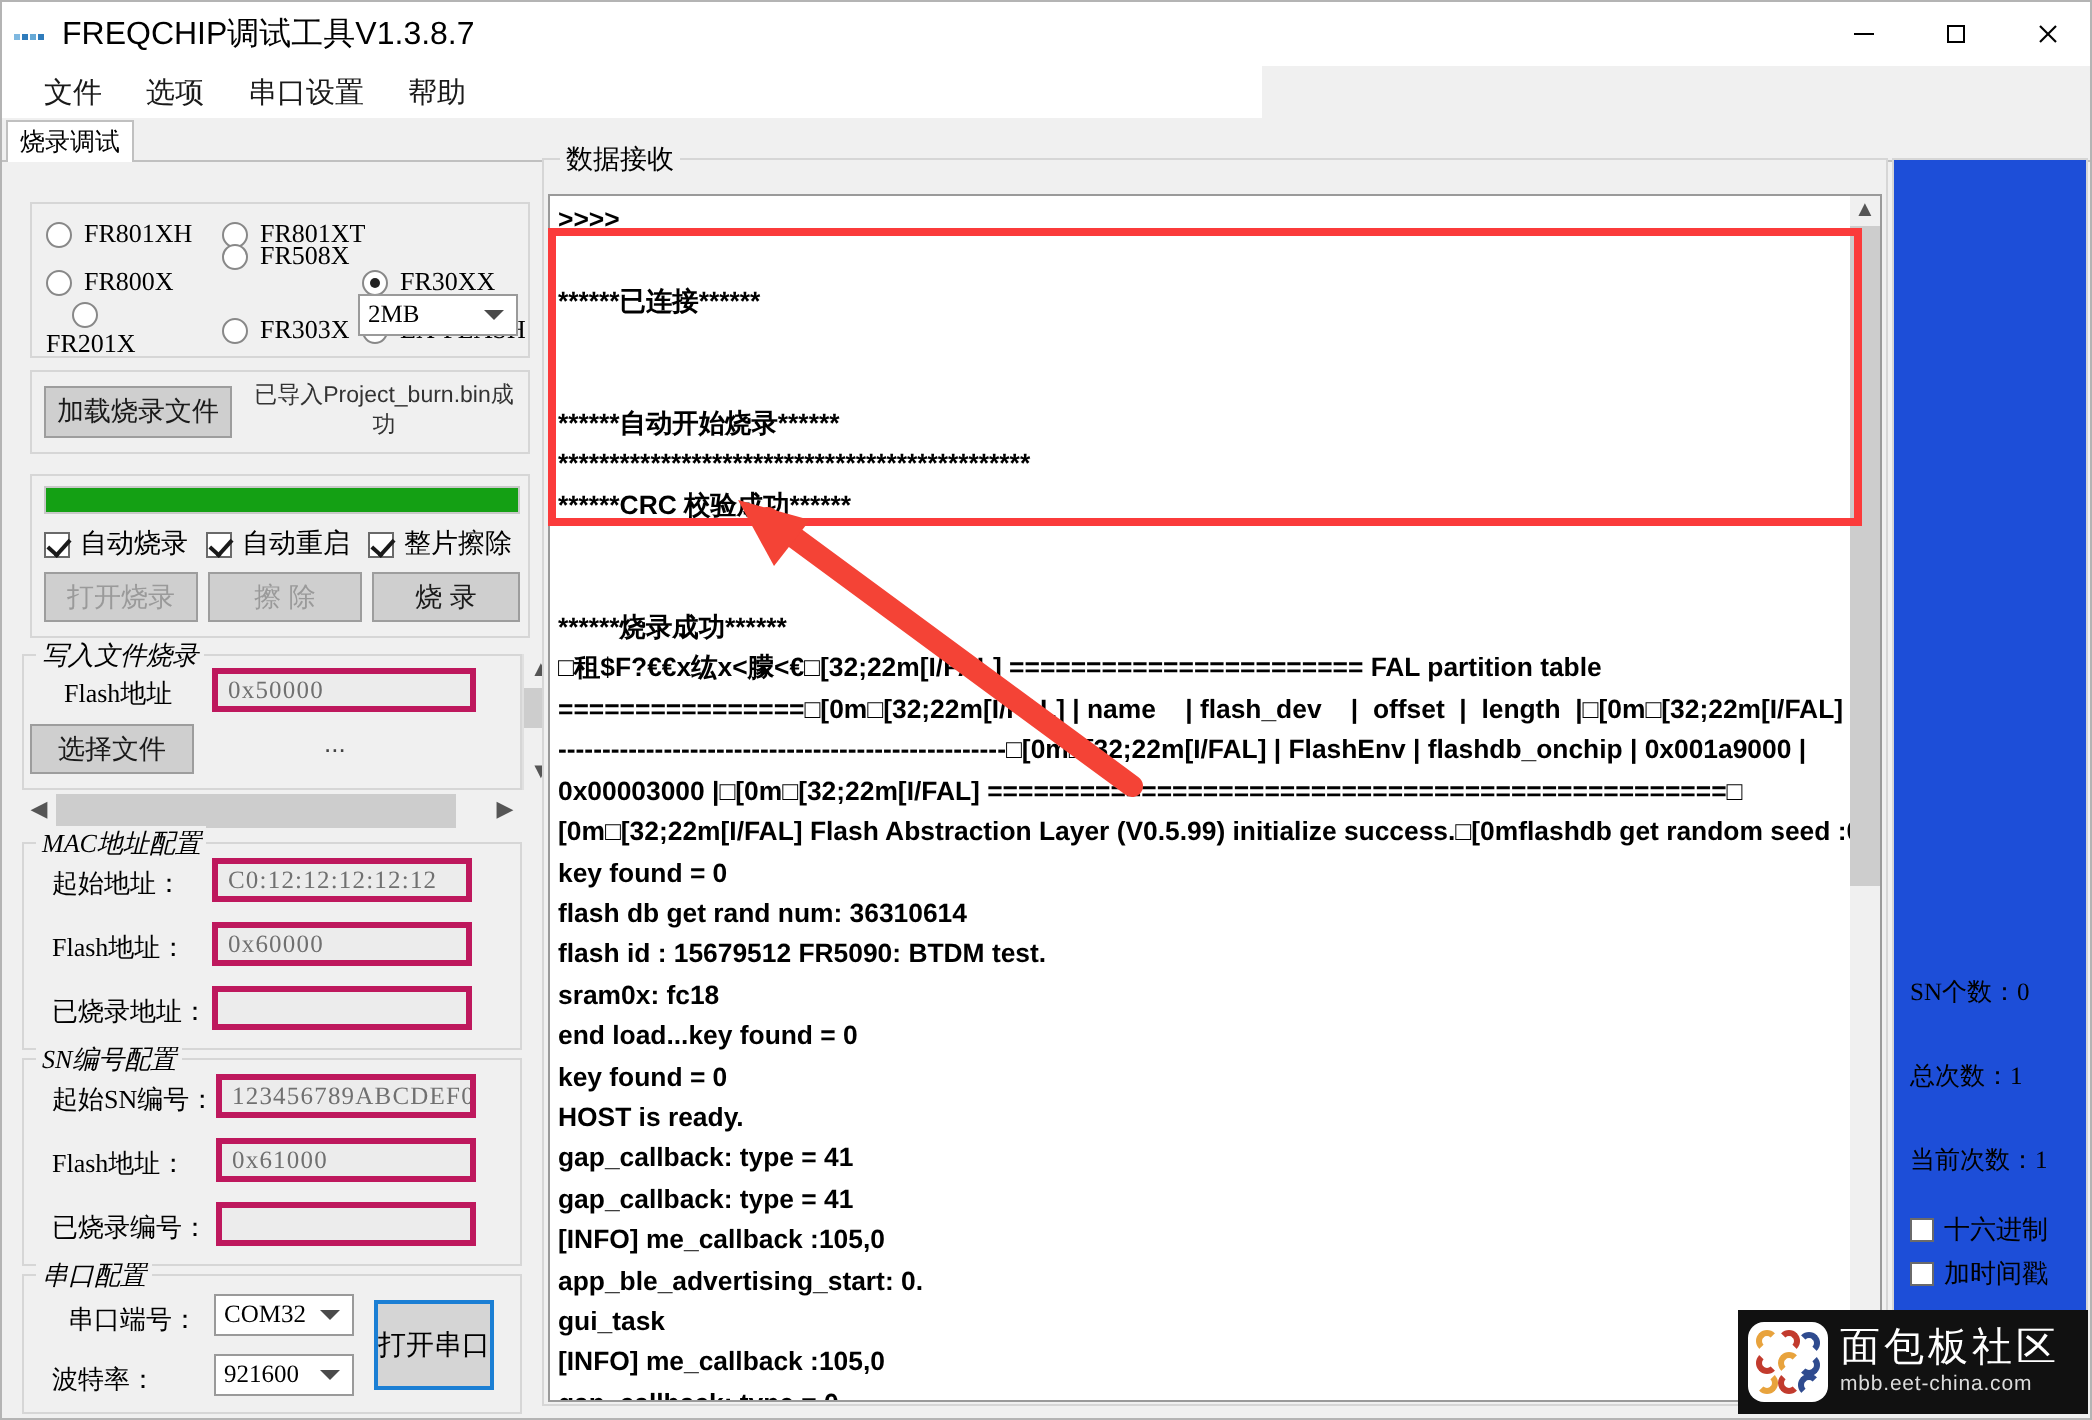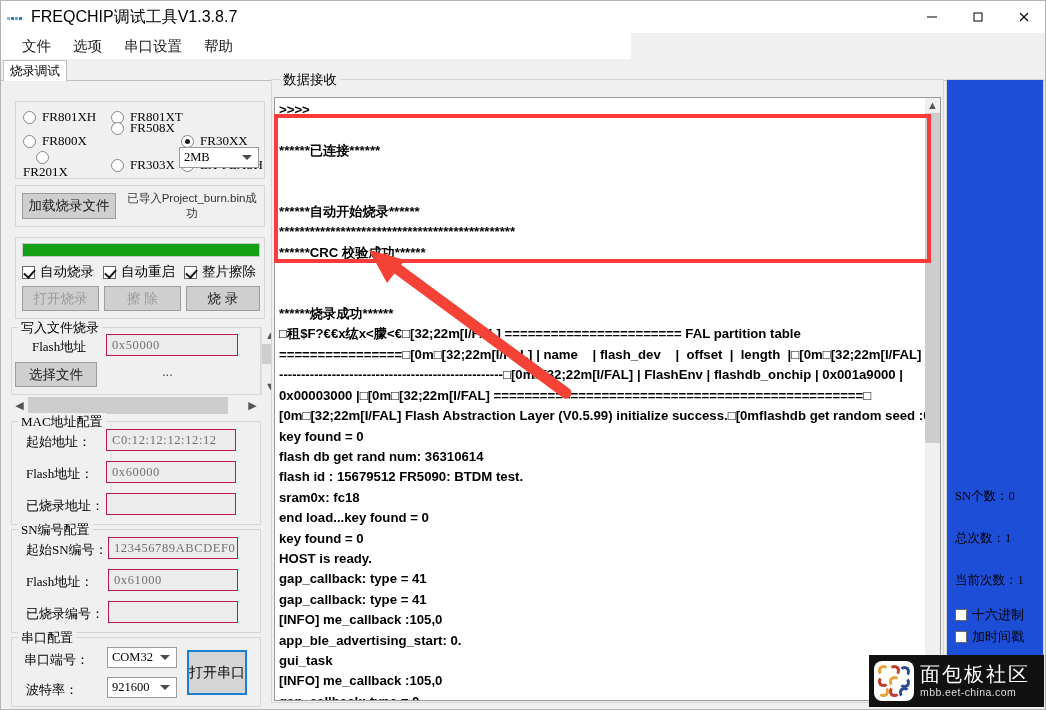--- a/index.html
+++ b/index.html
@@ -91,20 +91,21 @@
     position: absolute;
     border: 1px solid #d6d6d6;
     background: #f0f0f0;
   }
   .group-legend {
     position: absolute; top: -9px; left: 6px;
     background: #f0f0f0; padding: 0 3px;
     font-size: 13px; color: #000;
     font-family: "Liberation Serif", serif;
     white-space: nowrap;
+    font-style: italic;
   }
   .lbl {
     position: absolute;
     font-size: 13px; color: #000;
     font-family: "Liberation Serif", serif;
     white-space: nowrap;
   }
   .radio {
     position: absolute; display: flex; align-items: center;
     font-family: "Liberation Serif", serif;
@@ -141,21 +142,21 @@
     display: flex; align-items: center; justify-content: center;
     font-size: 13.5px; color: #1a1a1a; white-space: nowrap;
   }
   .btn.disabled { color: #9a9a9a; }
   .btn.primary {
     background: #d5d5d5; border: 2px solid #1b7fd4;
     font-size: 14px; color: #000;
   }
   .txtin {
     position: absolute;
-    background: #ececec; border: 1px solid #be185d;
+    background: #ececec; border: 3px solid #be185d;
     display: flex; align-items: center;
     padding-left: 5px;
     font-family: "Liberation Serif", serif;
     font-size: 12.5px; color: #707070;
     letter-spacing: 0.6px;
     white-space: nowrap; overflow: hidden;
   }
   .combo {
     position: absolute;
     background: #ffffff; border: 1px solid #9a9a9a;
@@ -465,21 +466,21 @@
     <div class="lbl" style="left:14px; top:11px;">起始SN编号：</div>
     <div class="txtin" style="left:96px; top:7px; width:130px; height:22px;">123456789ABCDEF0</div>
     <div class="lbl" style="left:14px; top:43px;">Flash地址：</div>
     <div class="txtin" style="left:96px; top:39px; width:130px; height:22px;">0x61000</div>
     <div class="lbl" style="left:14px; top:75px;">已烧录编号：</div>
     <div class="txtin" style="left:96px; top:71px; width:130px; height:22px;"></div>
   </div>
 
   <div class="groupbox" style="left:10px; top:636px; width:250px; height:70px;">
     <div class="group-legend">串口配置</div>
-    <div class="lbl" style="left:12px; top:13px;">串口端号：</div>
+    <div class="lbl" style="left:22px; top:13px;">串口端号：</div>
     <div class="combo" style="left:95px; top:9px; width:70px; height:21px;">
       <span>COM32</span>
       <span class="arrow"></span>
     </div>
     <div class="lbl" style="left:14px; top:43px;">波特率：</div>
     <div class="combo" style="left:95px; top:39px; width:70px; height:21px;">
       <span>921600</span>
       <span class="arrow"></span>
     </div>
     <div class="btn primary" style="left:175px; top:12px; width:60px; height:45px;">打开串口</div>

